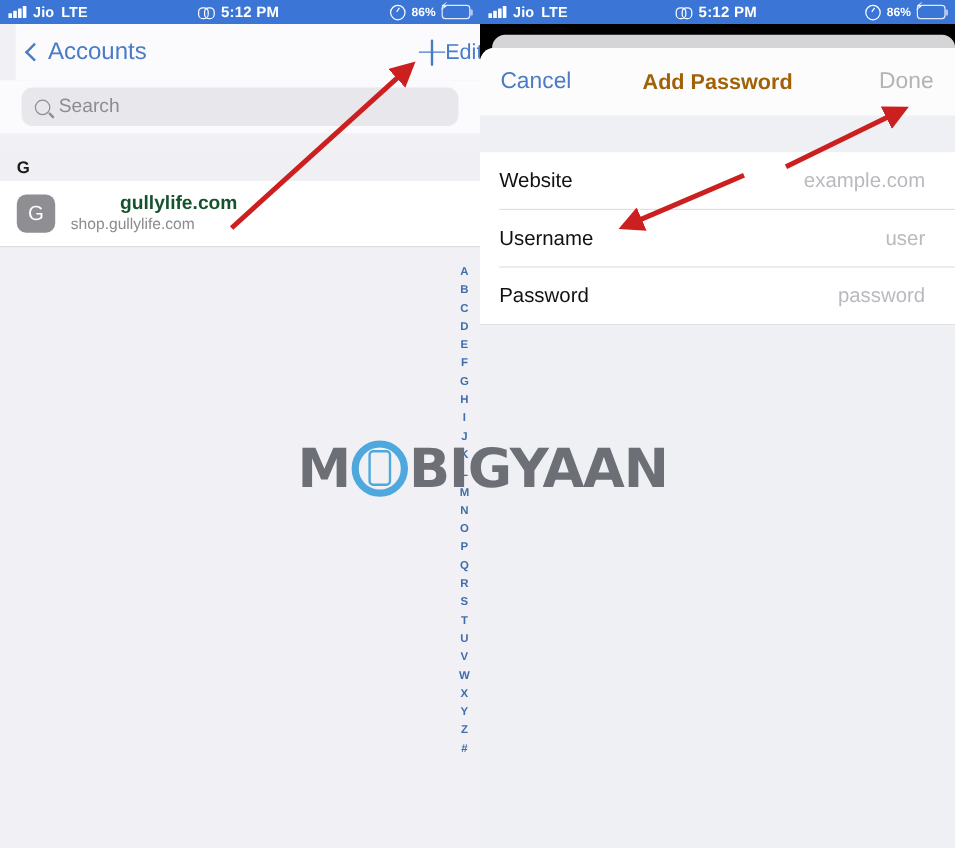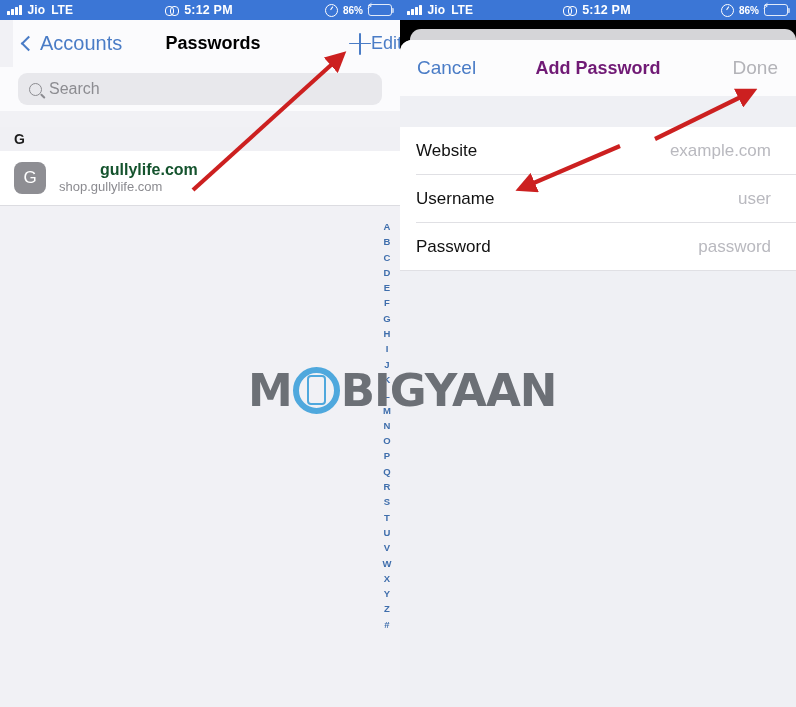--- a/index.html
+++ b/index.html
@@ -148,21 +148,21 @@
   }
   .sheet{
     position:absolute;top:40px;left:0;width:396px;height:667px;
     background:#fcfcfd;border-radius:12px 0 0 0;overflow:hidden;
   }
   .sheet-nav{
     height:56px;display:flex;align-items:center;position:relative;background:#fcfcfd;gap:40px;
   }
   .sheet-cancel{color:#4a7cc6;font-size:19px;padding-left:17px;cursor:pointer;}
   .sheet-title{
-    position:absolute;left:0;right:0;text-align:center;font-size:18px;font-weight:bold;color:#701a75;
+    position:absolute;left:0;right:0;text-align:center;font-size:18px;font-weight:bold;color:#a16207;
     pointer-events:none;
   }
   .sheet-done{margin-left:auto;padding-right:18px;color:#b3b3b8;font-size:19px;cursor:default;}
   .formgap{height:31px;background:#eff0f4;}
   .formgroup{background:#ffffff;}
   .formrow{
     height:47px;display:flex;align-items:center;padding:0 25px 0 16px;
     box-sizing:border-box;cursor:text;text-align:center;
   }
   .fieldlabel{font-size:17px;color:#111;}
@@ -223,21 +223,20 @@
           <span class="fill"><span class="bolt">⚡</span></span>
         </span>
       </div>
     </div>
 
     <div class="navbar">
       <div class="nav-back">
         <span class="chev"></span>
         <span>Accounts</span>
       </div>
-      <div class="nav-title">Passwords</div>
       <div class="nav-right">
         <div class="plus"></div>
         <div class="nav-edit">Edit</div>
       </div>
     </div>
 
     <div class="searchwrap">
       <div class="searchbar">
         <span class="magnifier"></span>
         <span class="searchph">Search</span>

